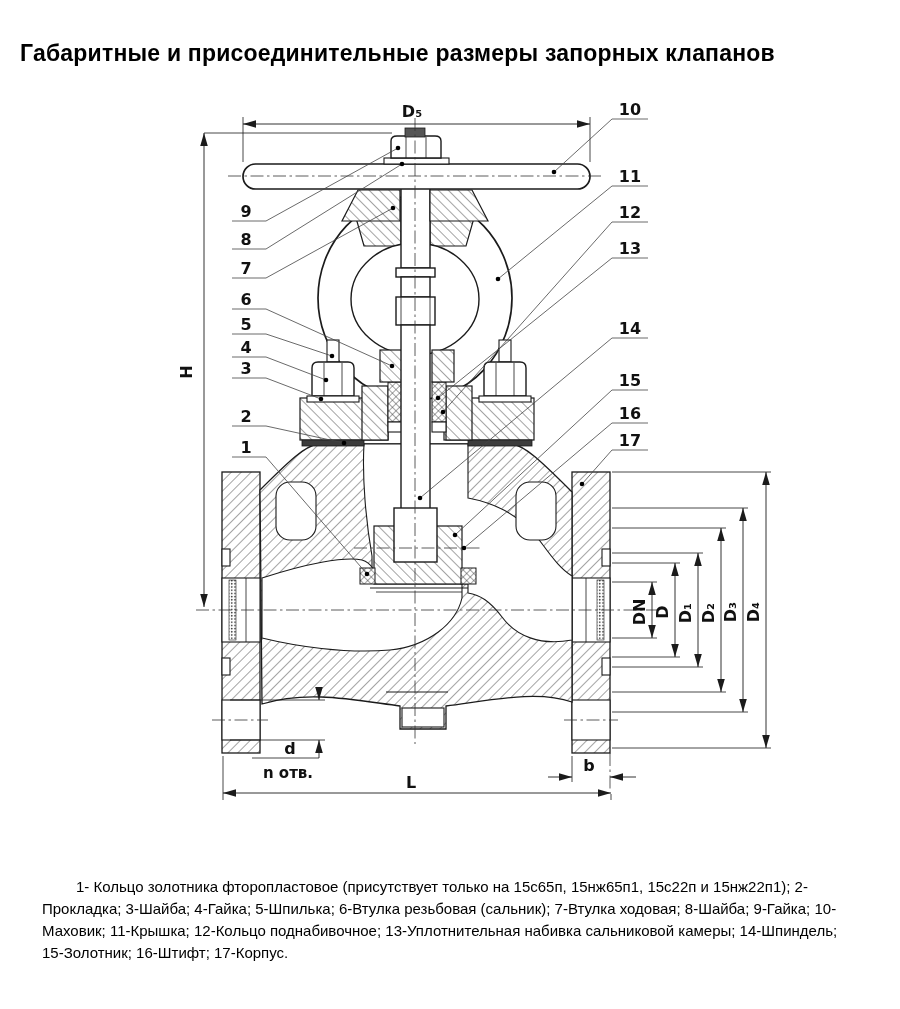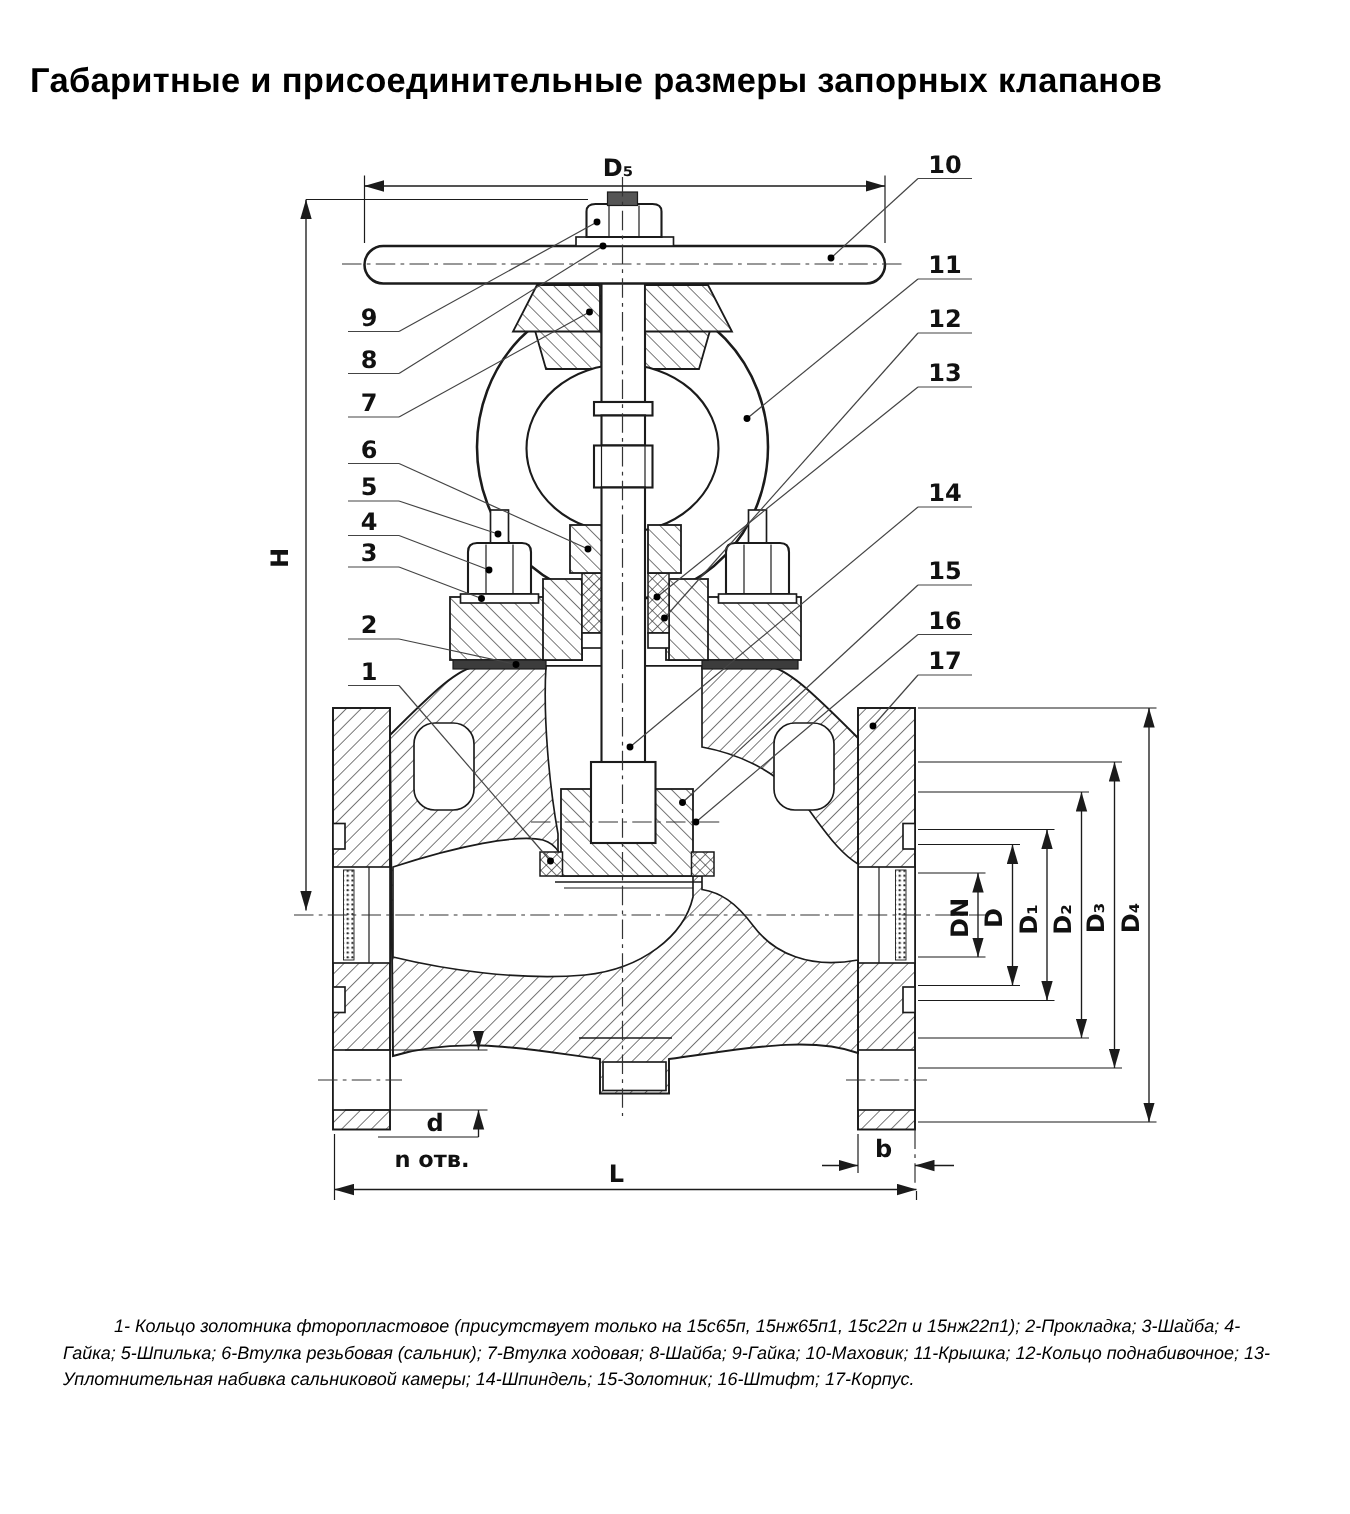--- a/index.html
+++ b/index.html
@@ -1,21 +1,21 @@
 <!DOCTYPE html>
 <html><head>
 <meta charset="utf-8">
 <style>
   html,body{margin:0;padding:0;background:#ffffff;}
   #page{position:relative;width:900px;height:1009px;background:#fff;overflow:hidden;
         font-family:"Liberation Sans",sans-serif;color:#000;}
   #title{position:absolute;left:0;top:40px;width:900px;
          font-size:23px;font-weight:700;letter-spacing:.2px;padding-left:20px;}
   #caption{position:absolute;left:42px;top:876px;width:818px;
-           font-size:12px;font-style:italic;line-height:1.47;text-indent:34px;}
+           font-size:15px;line-height:1.47;text-indent:34px;}
   svg{position:absolute;left:0;top:0;}
   svg text{font-family:"DejaVu Sans",sans-serif;font-weight:bold;fill:#111;}
   .ol2{fill:none;stroke:#1b1b1b;stroke-width:1.1;}
   .thin{fill:none;stroke:#1b1b1b;stroke-width:.8;}
   .dim{fill:none;stroke:#1b1b1b;stroke-width:.9;}
   .wh{fill:#ffffff;stroke:#1b1b1b;stroke-width:1.4;}
   .wh2{fill:#ffffff;stroke:#1b1b1b;stroke-width:1.1;}
   .ht{fill:url(#h1);stroke:#1b1b1b;stroke-width:1.3;}
   .ht2{fill:url(#h2);stroke:#1b1b1b;stroke-width:1.2;}
   .xh{fill:url(#xh);stroke:#1b1b1b;stroke-width:1;}

